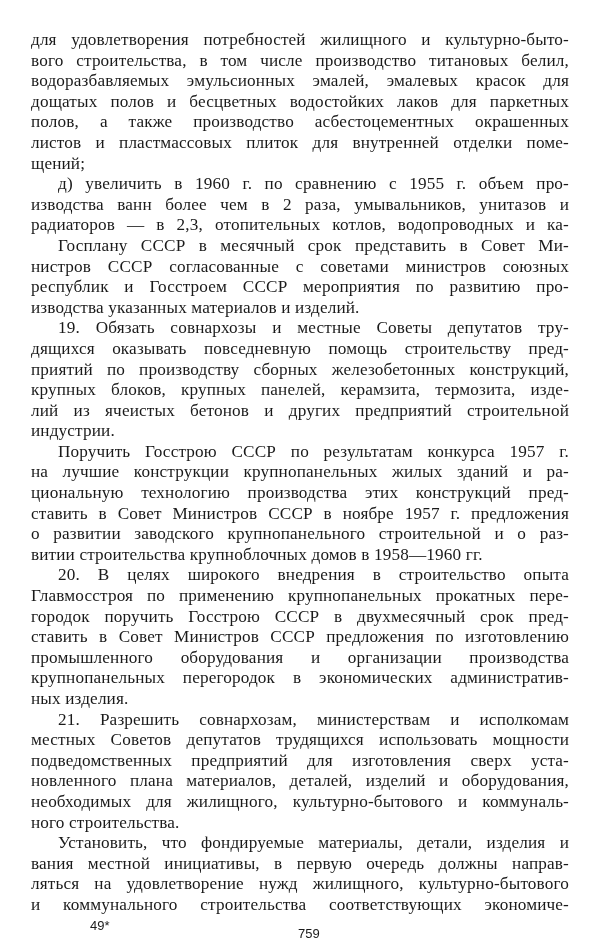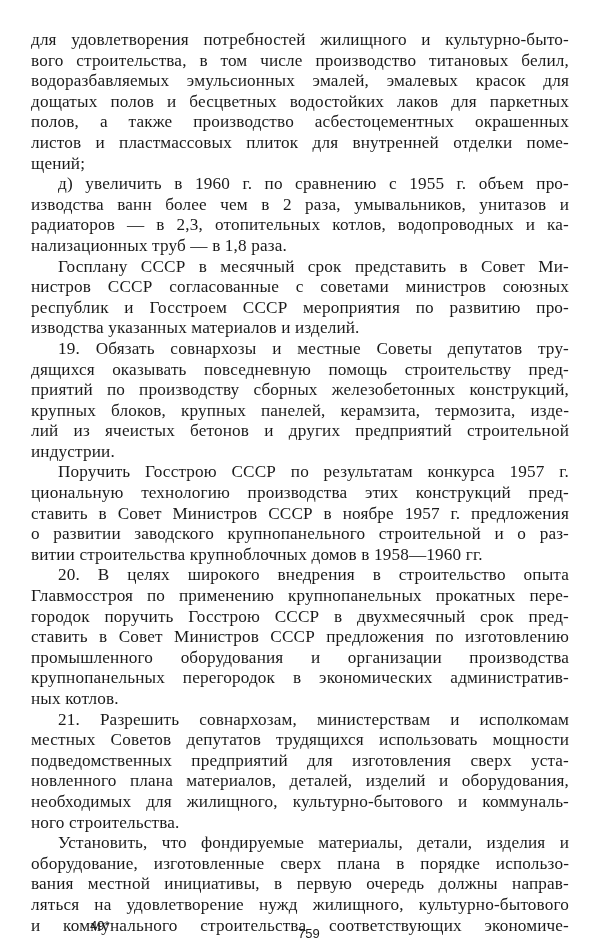--- a/index.html
+++ b/index.html
@@ -30,63 +30,62 @@
       <span class="line">водоразбавляемых эмульсионных эмалей, эмалевых красок для</span>
       <span class="line">дощатых полов и бесцветных водостойких лаков для паркетных</span>
       <span class="line">полов, а также производство асбестоцементных окрашенных</span>
       <span class="line">листов и пластмассовых плиток для внутренней отделки поме-</span>
       <span class="line last">щений;</span>
     </div>
     <div>
       <span class="line indent">д) увеличить в 1960 г. по сравнению с 1955 г. объем про-</span>
       <span class="line">изводства ванн более чем в 2 раза, умывальников, унитазов и</span>
       <span class="line">радиаторов — в 2,3, отопительных котлов, водопроводных и ка-</span>
-      <span class="line last">нализационных труб — в 1,8 раза.</span>
     </div>
     <div>
       <span class="line indent">Госплану СССР в месячный срок представить в Совет Ми-</span>
       <span class="line">нистров СССР согласованные с советами министров союзных</span>
       <span class="line">республик и Госстроем СССР мероприятия по развитию про-</span>
       <span class="line last">изводства указанных материалов и изделий.</span>
     </div>
     <div>
       <span class="line indent">19. Обязать совнархозы и местные Советы депутатов тру-</span>
       <span class="line">дящихся оказывать повседневную помощь строительству пред-</span>
       <span class="line">приятий по производству сборных железобетонных конструкций,</span>
       <span class="line">крупных блоков, крупных панелей, керамзита, термозита, изде-</span>
       <span class="line">лий из ячеистых бетонов и других предприятий строительной</span>
       <span class="line last">индустрии.</span>
     </div>
     <div>
       <span class="line indent">Поручить Госстрою СССР по результатам конкурса 1957 г.</span>
+      <span class="line">на лучшие конструкции крупнопанельных жилых зданий и ра-</span>
       <span class="line">циональную технологию производства этих конструкций пред-</span>
       <span class="line">ставить в Совет Министров СССР в ноябре 1957 г. предложения</span>
       <span class="line">о развитии заводского крупнопанельного строительной и о раз-</span>
       <span class="line last">витии строительства крупноблочных домов в 1958—1960 гг.</span>
     </div>
     <div>
       <span class="line indent">20. В целях широкого внедрения в строительство опыта</span>
       <span class="line">Главмосстроя по применению крупнопанельных прокатных пере-</span>
       <span class="line">городок поручить Госстрою СССР в двухмесячный срок пред-</span>
       <span class="line">ставить в Совет Министров СССР предложения по изготовлению</span>
       <span class="line">промышленного оборудования и организации производства</span>
       <span class="line">крупнопанельных перегородок в экономических административ-</span>
-      <span class="line last">ных котлов.</span>
+      <span class="line last">ных изделия.</span>
     </div>
     <div>
       <span class="line indent">21. Разрешить совнархозам, министерствам и исполкомам</span>
       <span class="line">местных Советов депутатов трудящихся использовать мощности</span>
       <span class="line">подведомственных предприятий для изготовления сверх уста-</span>
       <span class="line">новленного плана материалов, деталей, изделий и оборудования,</span>
       <span class="line">необходимых для жилищного, культурно-бытового и коммуналь-</span>
       <span class="line last">ного строительства.</span>
     </div>
     <div>
       <span class="line indent">Установить, что фондируемые материалы, детали, изделия и</span>
-      <span class="line">оборудование, изготовленные сверх плана в порядке использо-</span>
       <span class="line">вания местной инициативы, в первую очередь должны направ-</span>
       <span class="line">ляться на удовлетворение нужд жилищного, культурно-бытового</span>
       <span class="line">и коммунального строительства соответствующих экономиче-</span>
     </div>
   </div>
 
 <div class="footer">
   <span class="sig">49*</span>
   <span class="pnum">759</span>
 </div>

